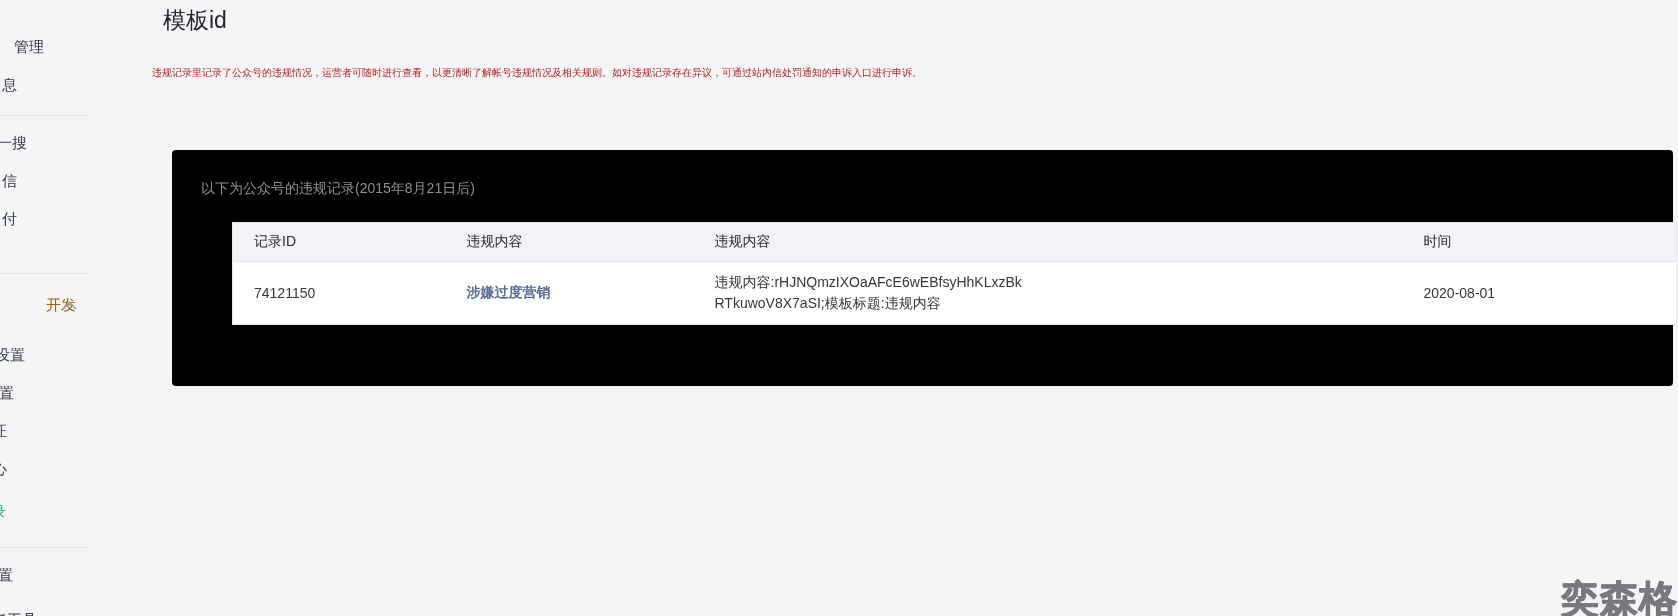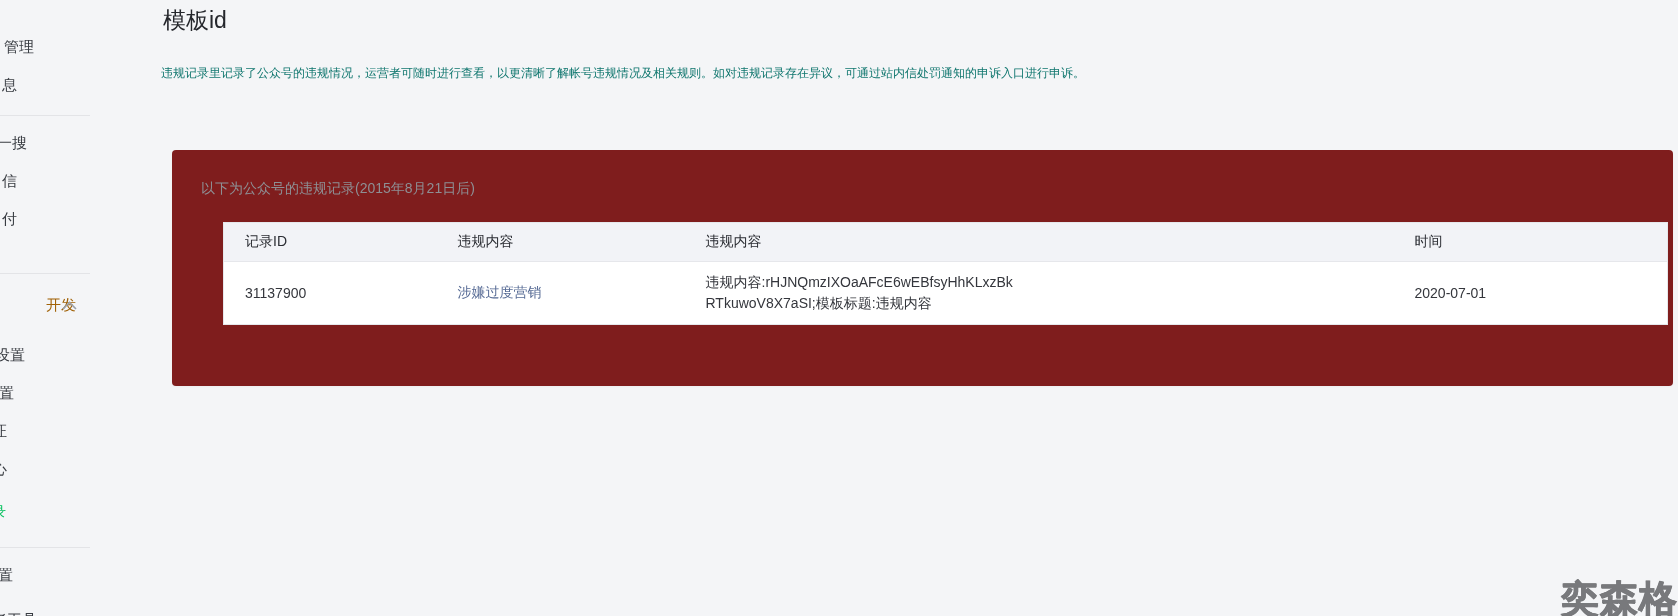--- a/index.html
+++ b/index.html
@@ -22,62 +22,62 @@
   .side-item.group { color:#a16207;text-align:center; }
   .side-item.active { color:#07c160; }
   .side-divider { position:absolute; left:0; width:90px; height:1px; background:#e3e4e7; }
   .chevron { position:absolute; left:61px; top:300px; width:17px; height:11px; cursor:pointer; }
   
   .page-title {
     position:absolute; left:163px; top:6px;
     font-size:23px; line-height:28px; color:#25272c; font-weight:400;
   }
   .page-desc {
-    position:absolute; left:161px; top:64px;
-    font-size:12px; line-height:18px; color:#0f766e; white-space:nowrap;
+    position:absolute; left:152px; top:64px;
+    font-size:10px; line-height:18px; color:#b91c1c; white-space:nowrap;
   }
   .card {
     position:absolute; left:172px; top:150px; width:1501px; height:236px;
-    background:#7f1d1d; border-radius:4px;
+    background:#000000; border-radius:4px;
     box-shadow:0 1px 2px rgba(0,0,0,0.03);
   }
   .card-intro {
     position:absolute; left:29px; top:29px;
     font-size:14px; line-height:18px; color:#8e8f94;
   }
   .vio-table {
-    position:absolute; left:51px; top:72px; width:1444px;
+    position:absolute; left:60px; top:72px; width:1444px;
     border-collapse:collapse; table-layout:fixed;
     border:1px solid #e6e7eb;
     font-size:14px;
   }
   .vio-table th {
     height:39px; background:#f2f3f7;
     text-align:left; font-weight:400; color:#2b2d33;
     padding:0 0 0 21px; border-bottom:1px solid #e6e7eb;
   }
   .vio-table td {
     height:63px; vertical-align:middle;
     padding:0 0 0 21px; color:#34363c; background:#ffffff;
   }
   .cell-line { line-height:21px; white-space:nowrap; }
-  .link { color:#576b95; cursor:pointer; }
+  .link { color:#576b95; cursor:pointer;font-weight:bold; }
   
   .watermark {
     position:absolute; left:1561px; top:579px;
     font-size:38px; line-height:40px; font-weight:900;
     color:#78797c; letter-spacing:1px; white-space:nowrap;
     text-shadow:0.6px 0 0 #78797c, -0.6px 0 0 #78797c, 0 0.6px 0 #78797c;
   }
 </style>
 </head>
 <body>
 
 <div class="sidebar">
-  <div class="side-item" style="top:37px"><span class="frag" style="margin-left:4px">管理</span></div>
+  <div class="side-item" style="top:37px"><span class="frag" style="margin-left:14px">管理</span></div>
   <div class="side-item" style="top:75px"><span class="frag" style="margin-left:2px">息</span></div>
 
   <div class="side-divider" style="top:115px"></div>
 
   <div class="side-item" style="top:133px"><span class="frag" style="margin-left:-18px">搜一搜</span></div>
   <div class="side-item" style="top:171px"><span class="frag" style="margin-left:2px">信</span></div>
   <div class="side-item" style="top:209px"><span class="frag" style="margin-left:2px">付</span></div>
 
   <div class="side-divider" style="top:273px"></div>
 
@@ -114,27 +114,27 @@
     <thead>
       <tr>
         <th>记录ID</th>
         <th>违规内容</th>
         <th>违规内容</th>
         <th>时间</th>
       </tr>
     </thead>
     <tbody>
       <tr>
-        <td>31137900</td>
+        <td>74121150</td>
         <td>
           <span class="link">涉嫌过度营销</span>
         </td>
         <td>
           <div class="cell-line">违规内容:rHJNQmzIXOaAFcE6wEBfsyHhKLxzBk</div>
           <div class="cell-line">RTkuwoV8X7aSI;模板标题:违规内容</div>
         </td>
-        <td>2020-07-01</td>
+        <td>2020-08-01</td>
       </tr>
     </tbody>
   </table>
 </div>
 
 <div class="watermark">奕森格</div>
 
 </body></html>

